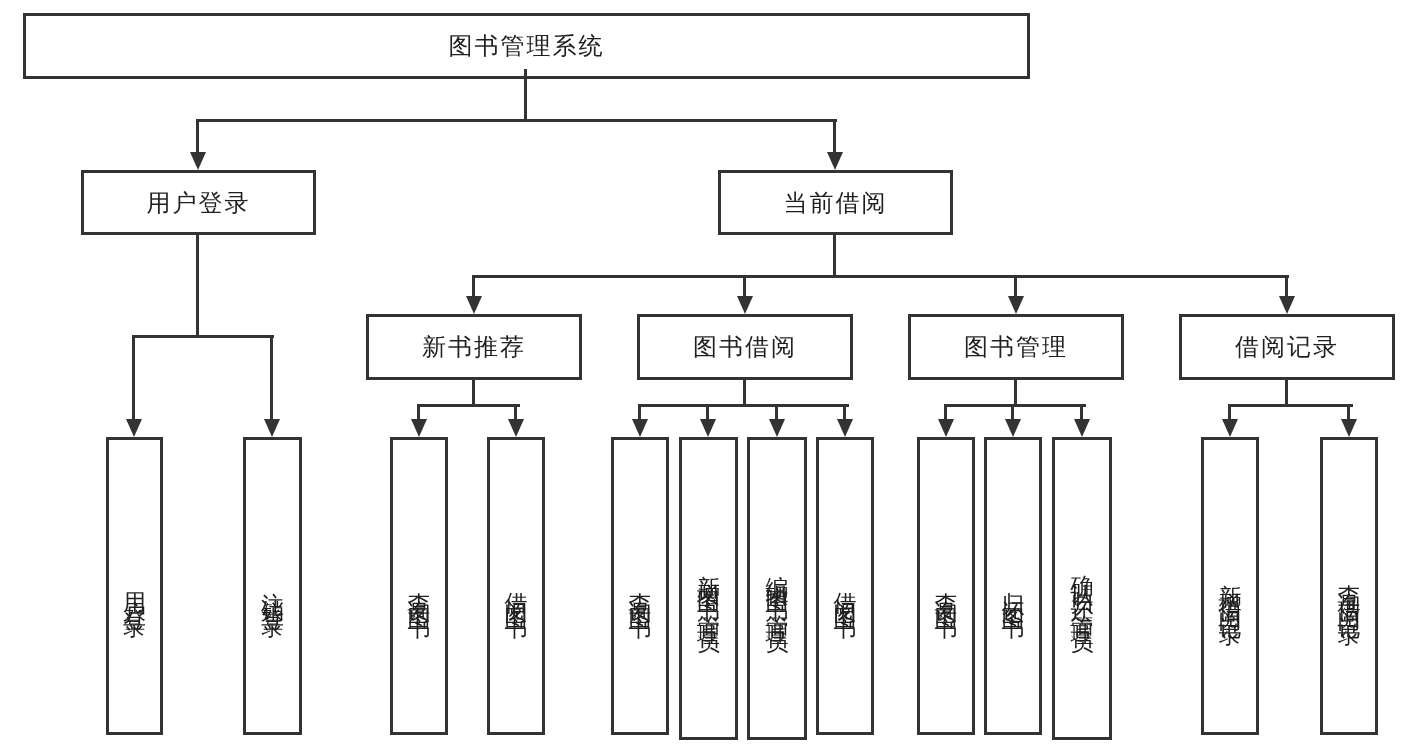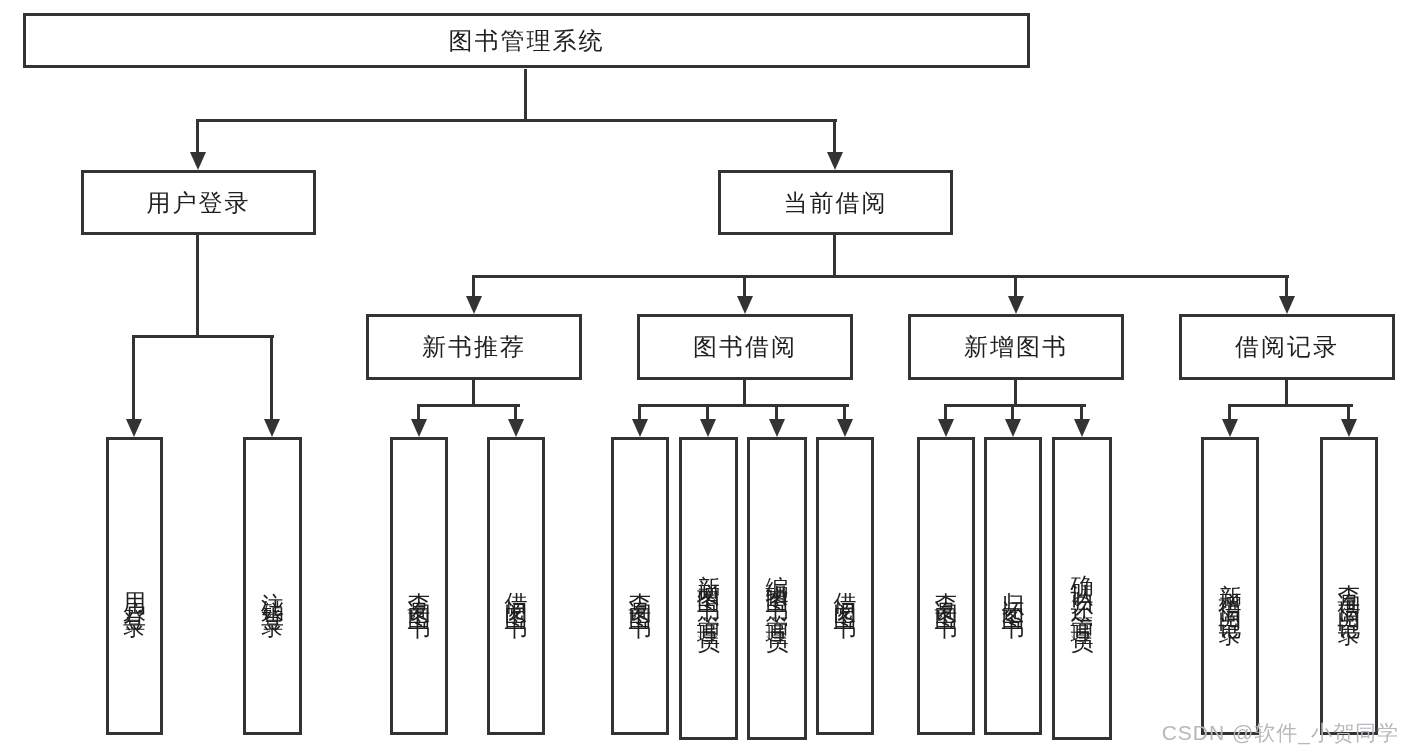--- a/index.html
+++ b/index.html
@@ -57,21 +57,21 @@
     color:var(--watermark);
     letter-spacing:1px;
     white-space:nowrap;
   }
 </style>
 </head>
 <body>
 
 <div class="canvas">
 
-  <div class="box" style="left:23px;top:13px;width:1007px;height:55px;">
+  <div class="box" style="left:23px;top:13px;width:1007px;height:66px;">
     <span>图书管理系统</span>
   </div>
 
   <div class="vl" style="left:524px;top:69px;height:52px;"></div>
   <div class="hl" style="left:196px;top:119px;width:641px;"></div>
   <div class="vl" style="left:196px;top:119px;height:35px;"></div>
   <div class="ar" style="left:190px;top:152px;"></div>
   <div class="vl" style="left:833px;top:119px;height:35px;"></div>
   <div class="ar" style="left:827px;top:152px;"></div>
 
@@ -107,21 +107,21 @@
   <div class="vl" style="left:1285px;top:275px;height:26px;"></div>
   <div class="ar" style="left:1279px;top:296px;"></div>
 
   <div class="box" style="left:366px;top:314px;width:216px;height:66px;">
     <span>新书推荐</span>
   </div>
   <div class="box" style="left:637px;top:314px;width:216px;height:66px;">
     <span>图书借阅</span>
   </div>
   <div class="box" style="left:908px;top:314px;width:216px;height:66px;">
-    <span>新增图书</span>
+    <span>图书管理</span>
   </div>
   <div class="box" style="left:1179px;top:314px;width:216px;height:66px;">
     <span>借阅记录</span>
   </div>
 
   <div class="vl" style="left:472px;top:380px;height:26px;"></div>
   <div class="hl" style="left:417px;top:404px;width:103px;"></div>
   <div class="vl" style="left:417px;top:404px;height:19px;"></div>
   <div class="ar" style="left:411px;top:419px;"></div>
   <div class="vl" style="left:514px;top:404px;height:19px;"></div>
@@ -184,15 +184,14 @@
   <div class="vl" style="left:1347px;top:404px;height:19px;"></div>
   <div class="ar" style="left:1341px;top:419px;"></div>
 
   <div class="vbox" style="left:1201px;top:437px;width:58px;height:298px;">
     <span>新增借阅记录</span>
   </div>
   <div class="vbox" style="left:1320px;top:437px;width:58px;height:298px;">
     <span>查询借阅记录</span>
   </div>
 
-  <div class="watermark">CSDN @软件_小贺同学</div>
 
 </div>
 
 </body></html>

